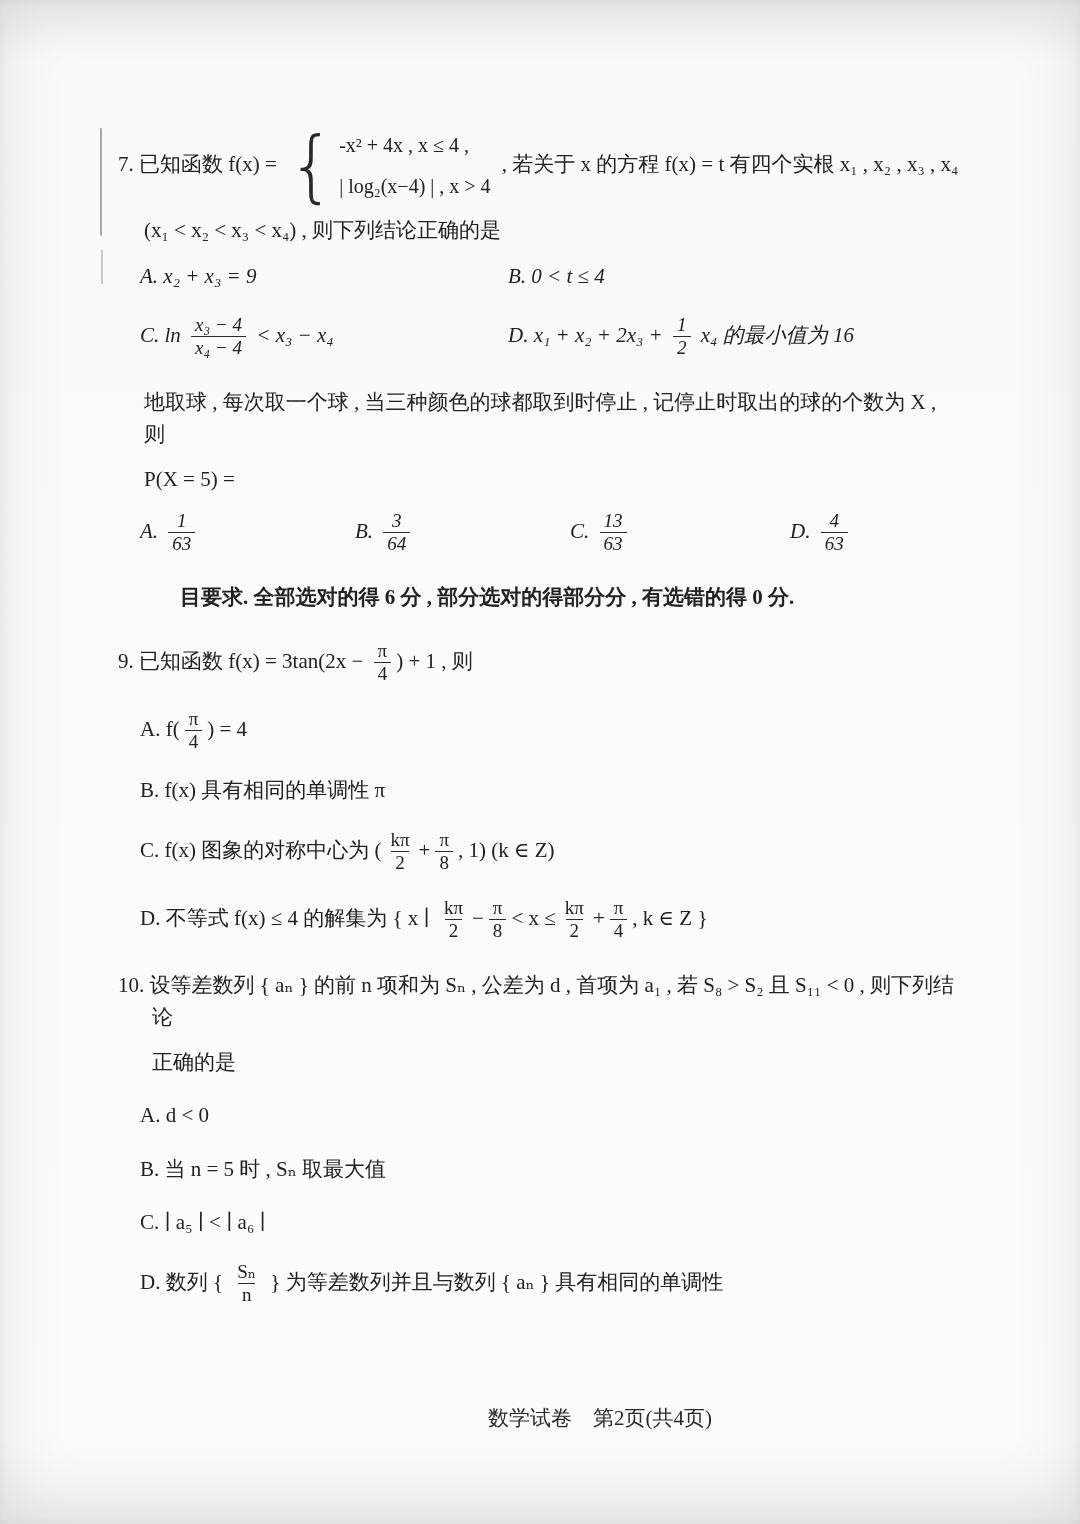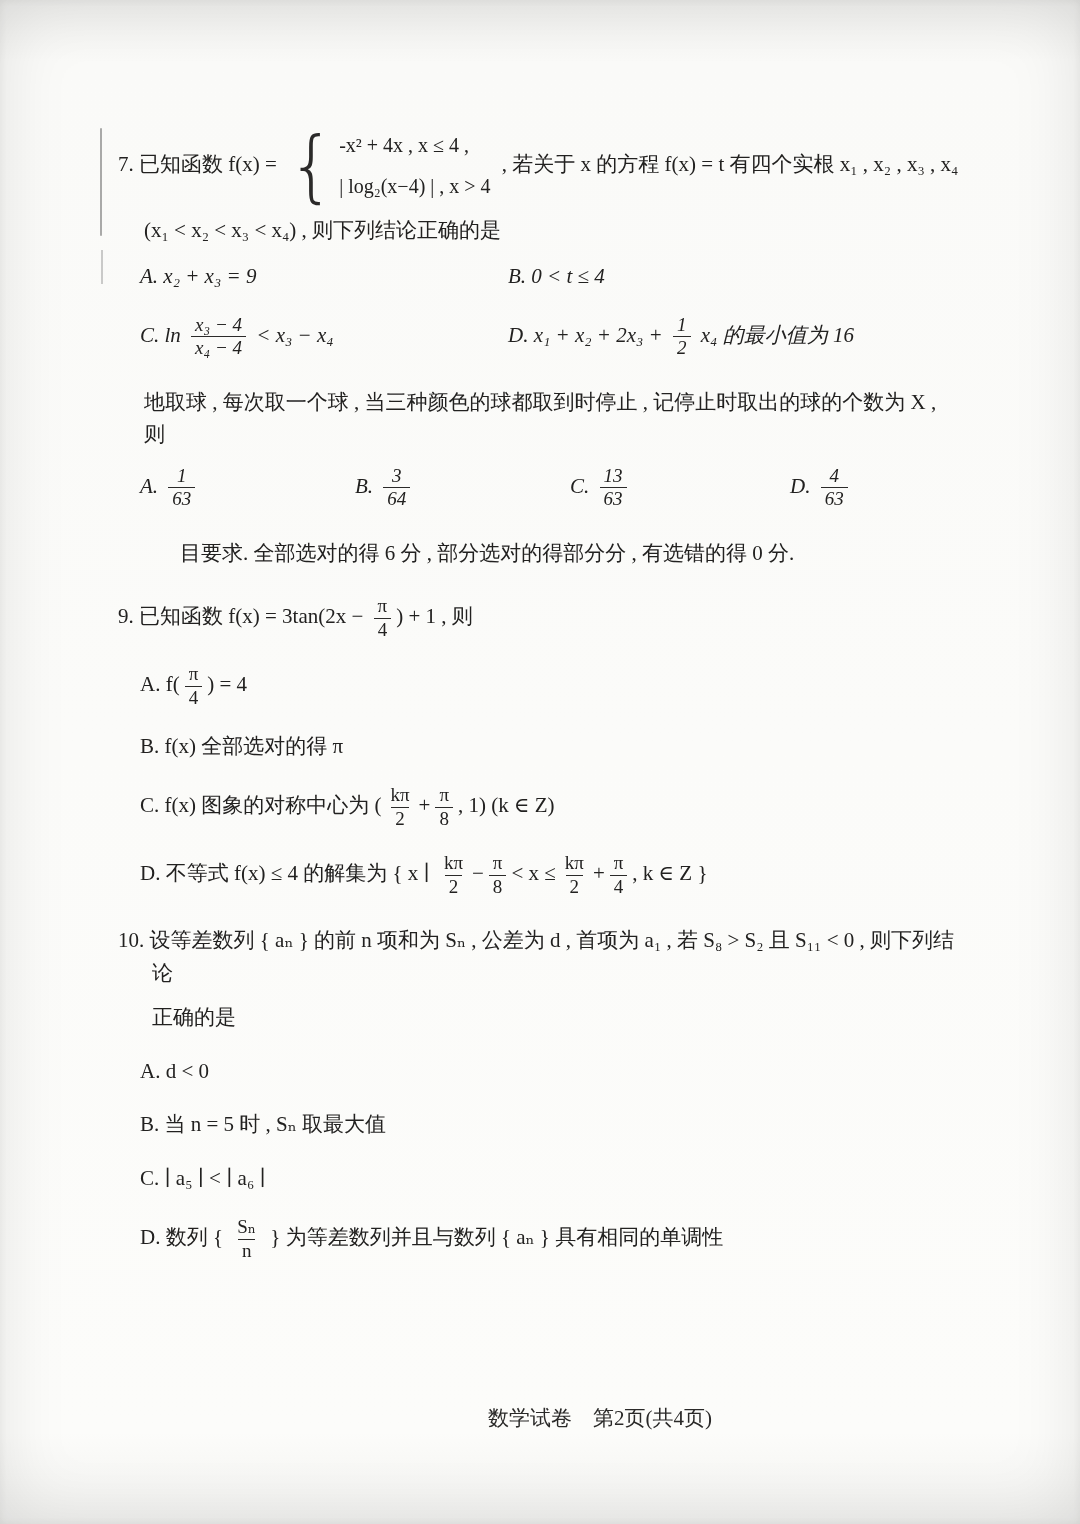--- a/index.html
+++ b/index.html
@@ -81,20 +81,21 @@
         <span>D. x₁ + x₂ + 2x₃ + </span><span class="frac">
             <span class="num">1</span>
             <span class="den">2</span>
           </span><span> x₄ 的最小值为 16</span>
       </div>
     </div>
   </section>
 
   <section class="q">
     <div class="line cont">地取球 , 每次取一个球 , 当三种颜色的球都取到时停止 , 记停止时取出的球的个数为 X , 则</div>
+    <div class="line cont">P(X = 5) =</div>
     <div class="opts opts-4">
       <div class="opt">
         <span>A. </span><span class="frac">
             <span class="num">1</span>
             <span class="den">63</span>
           </span>
       </div>
       <div class="opt">
         <span>B. </span><span class="frac">
             <span class="num">3</span>
@@ -110,37 +111,37 @@
       <div class="opt">
         <span>D. </span><span class="frac">
             <span class="num">4</span>
             <span class="den">63</span>
           </span>
       </div>
     </div>
   </section>
 
   <section class="q">
-    <div class="line" style="padding-left:62px; font-weight:normal;">目要求. 全部选对的得 6 分 , 部分选对的得部分分 , 有选错的得 0 分.</div>
+    <div class="line" style="padding-left:62px; font-weight:bold;">目要求. 全部选对的得 6 分 , 部分选对的得部分分 , 有选错的得 0 分.</div>
   </section>
 
   <section class="q">
     <div class="line">
       <span>9. 已知函数 f(x) = 3tan(2x − </span><span class="frac">
           <span class="num">π</span>
           <span class="den">4</span>
         </span><span>) + 1 , 则</span>
     </div>
     <div class="optline">
       <span>A. f(</span><span class="frac">
           <span class="num">π</span>
           <span class="den">4</span>
         </span><span>) = 4</span>
     </div>
-    <div class="optline">B. f(x) 全部选对的得 π</div>
+    <div class="optline">B. f(x) 具有相同的单调性 π</div>
     <div class="optline">
       <span>C. f(x) 图象的对称中心为 (</span><span class="frac">
           <span class="num">kπ</span>
           <span class="den">2</span>
         </span><span>+</span><span class="frac">
           <span class="num">π</span>
           <span class="den">8</span>
         </span><span>, 1) (k ∈ Z)</span>
     </div>
     <div class="optline">

